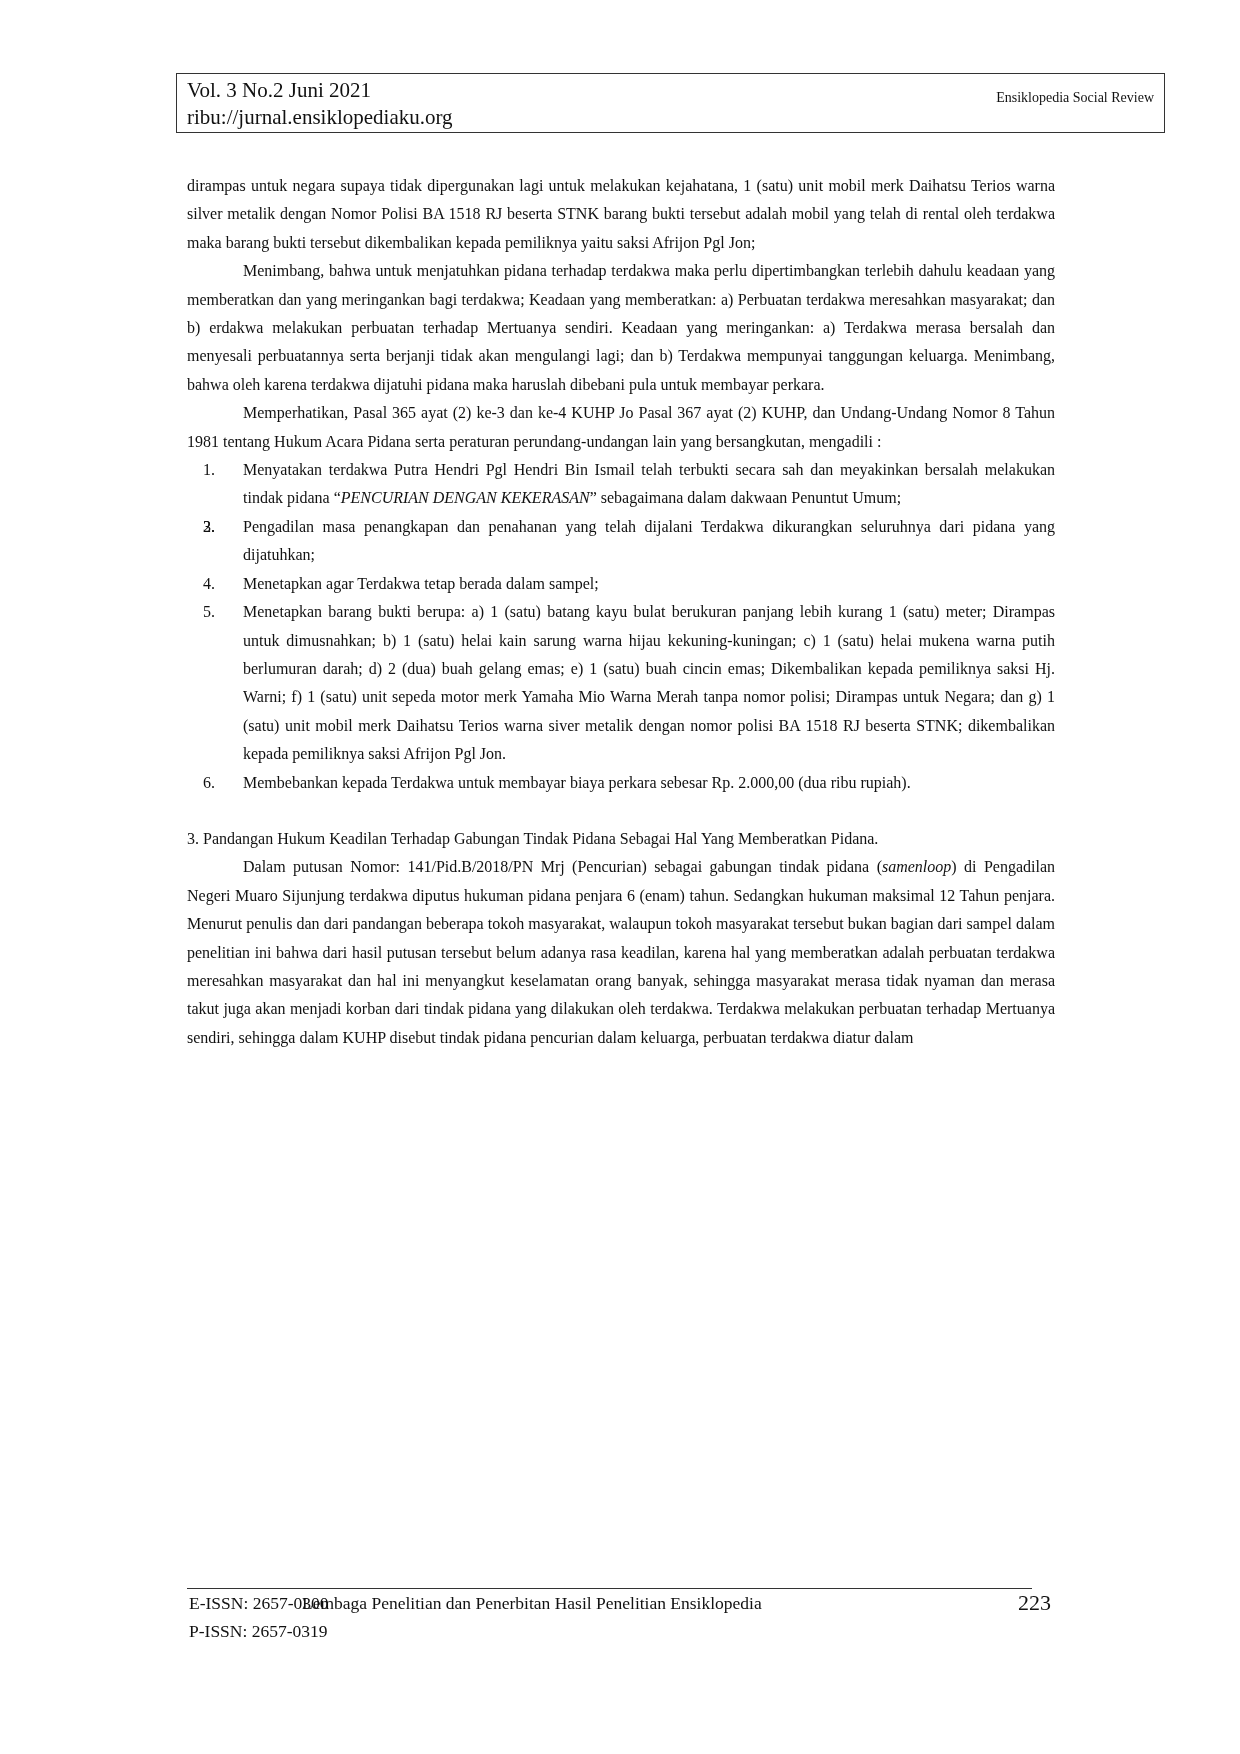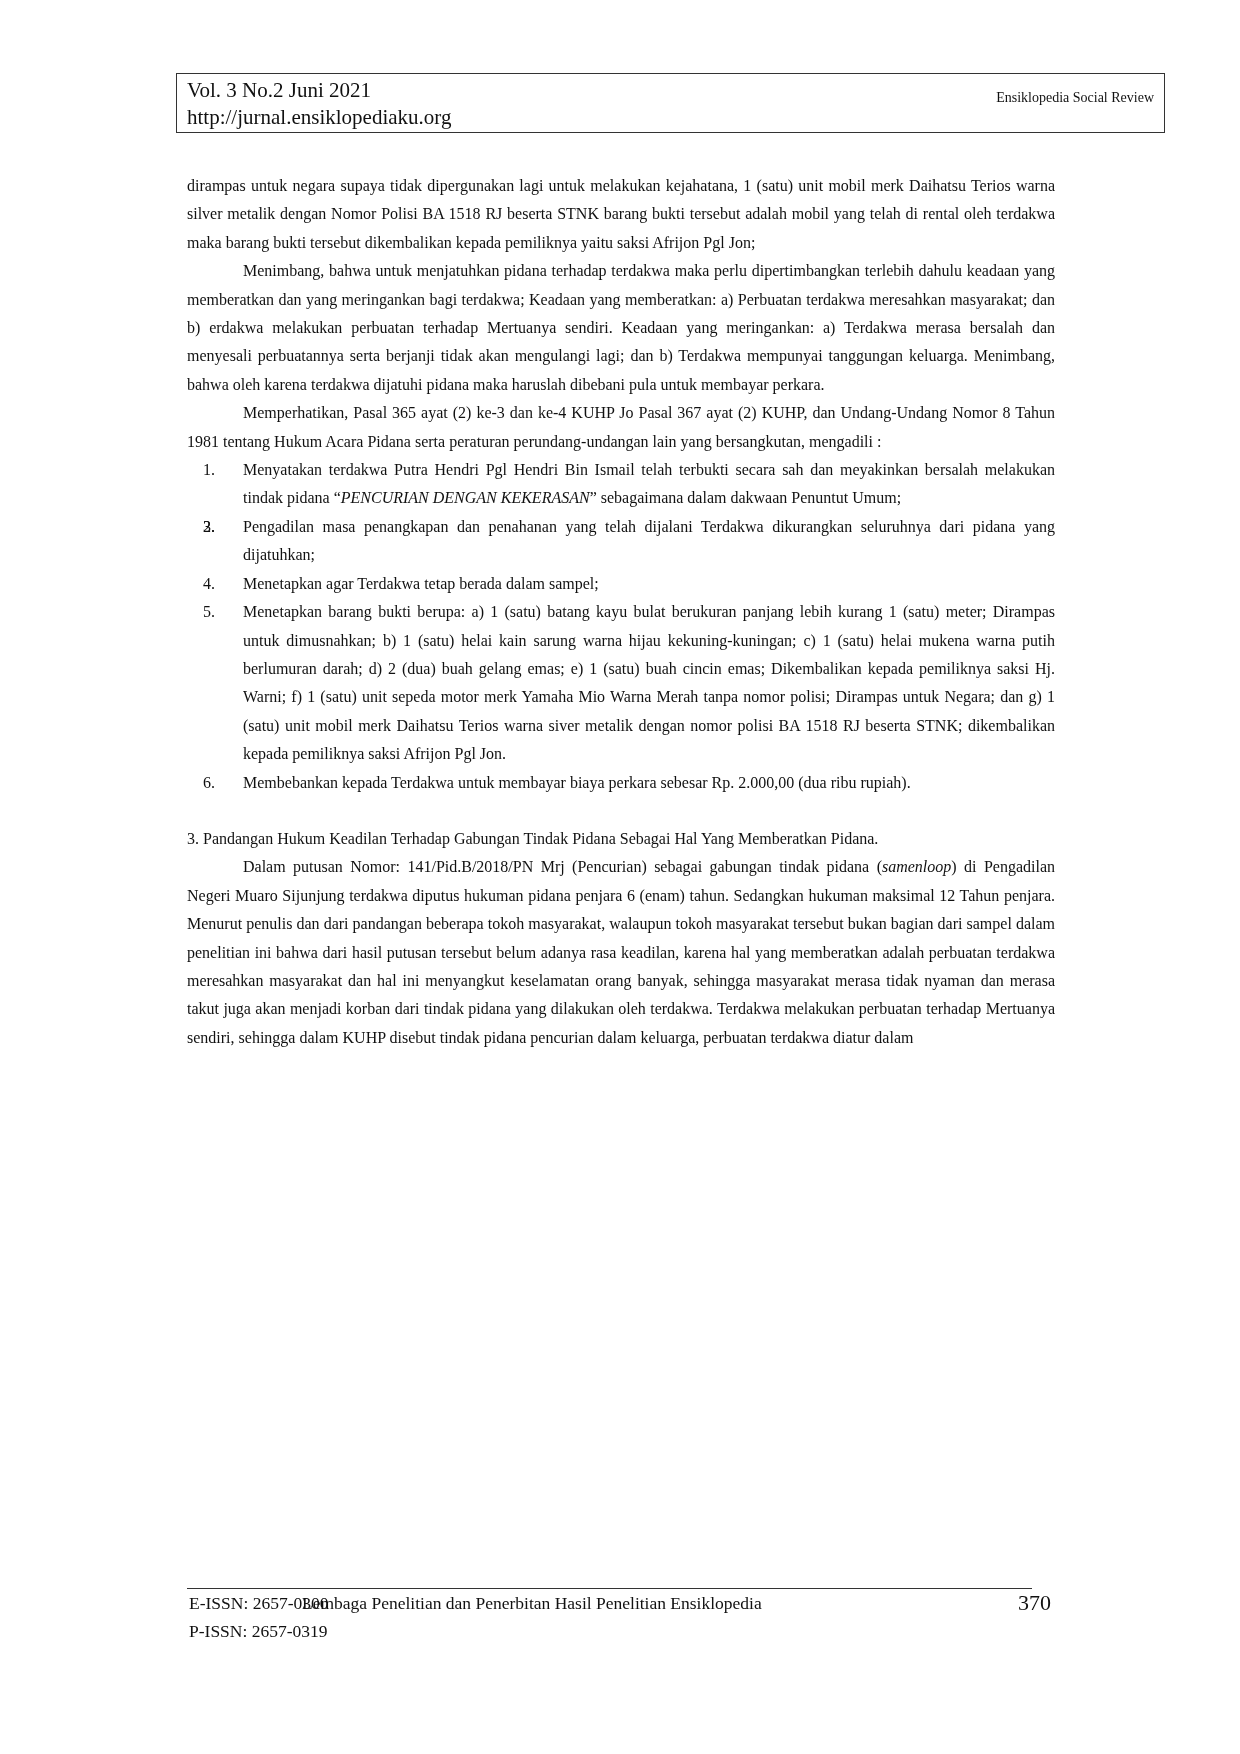--- a/index.html
+++ b/index.html
@@ -25,21 +25,21 @@
   .footer-eissn { position: absolute; left: 189px; top: 1593px; font-size: 17.5px; }
   .footer-publisher { position: absolute; left: 302px; top: 1593px; width: 620px; font-size: 17.5px; }
   .footer-page { position: absolute; left: 1018px; top: 1590px; font-size: 22px; }
   .footer-pissn { position: absolute; left: 189px; top: 1621px; font-size: 17.5px; }
 </style>
 </head>
 <body>
 
 <div class="header-box">
   <span class="vol">Vol. 3 No.2 Juni 2021</span>
-  <span class="url">http://jurnal.ensiklopediaku.org</span>
+  <span class="url">ribu://jurnal.ensiklopediaku.org</span>
   <span class="journal">Ensiklopedia Social Review</span>
 </div>
 
 <div class="body-text">
   <p>dirampas untuk negara supaya tidak dipergunakan lagi untuk melakukan kejahatana, 1 (satu) unit mobil merk Daihatsu Terios warna silver metalik dengan Nomor Polisi BA 1518 RJ beserta STNK barang bukti tersebut adalah mobil yang telah di rental oleh terdakwa maka barang bukti tersebut dikembalikan kepada pemiliknya yaitu saksi Afrijon Pgl Jon;</p>
   <p class="indent">Menimbang, bahwa untuk menjatuhkan pidana terhadap terdakwa maka perlu dipertimbangkan terlebih dahulu keadaan yang memberatkan dan yang meringankan bagi terdakwa; Keadaan yang memberatkan: a) Perbuatan terdakwa meresahkan masyarakat; dan b) erdakwa melakukan perbuatan terhadap Mertuanya sendiri. Keadaan yang meringankan: a) Terdakwa merasa bersalah dan menyesali perbuatannya serta berjanji tidak akan mengulangi lagi; dan b) Terdakwa mempunyai tanggungan keluarga. Menimbang, bahwa oleh karena terdakwa dijatuhi pidana maka haruslah dibebani pula untuk membayar perkara.</p>
   <p class="indent">Memperhatikan, Pasal 365 ayat (2) ke-3 dan ke-4 KUHP Jo Pasal 367 ayat (2) KUHP, dan Undang-Undang Nomor 8 Tahun 1981 tentang Hukum Acara Pidana serta peraturan perundang-undangan lain yang bersangkutan, mengadili :</p>
 
   <ol class="list">
     <li>
@@ -67,14 +67,14 @@
     </li>
   </ol>
 
   <p class="section-heading">3. Pandangan Hukum Keadilan Terhadap Gabungan Tindak Pidana Sebagai Hal Yang Memberatkan Pidana.</p>
   <p class="indent"><span>Dalam putusan Nomor: 141/Pid.B/2018/PN Mrj (Pencurian) sebagai gabungan tindak pidana (</span><i>samenloop</i><span>) di Pengadilan Negeri Muaro Sijunjung terdakwa diputus hukuman pidana penjara 6 (enam) tahun. Sedangkan hukuman maksimal 12 Tahun penjara. Menurut penulis dan dari pandangan beberapa tokoh masyarakat, walaupun tokoh masyarakat tersebut bukan bagian dari sampel dalam penelitian ini bahwa dari hasil putusan tersebut belum adanya rasa keadilan, karena hal yang memberatkan adalah perbuatan terdakwa meresahkan masyarakat dan hal ini menyangkut keselamatan orang banyak, sehingga masyarakat merasa tidak nyaman dan merasa takut juga akan menjadi korban dari tindak pidana yang dilakukan oleh terdakwa. Terdakwa melakukan perbuatan terhadap Mertuanya sendiri, sehingga dalam KUHP disebut tindak pidana pencurian dalam keluarga, perbuatan terdakwa diatur dalam</span></p>
 </div>
 
 <div class="footer-rule"></div>
 <span class="footer-eissn">E-ISSN: 2657-0300</span>
 <span class="footer-publisher">Lembaga Penelitian dan Penerbitan Hasil Penelitian Ensiklopedia</span>
-<span class="footer-page">370</span>
+<span class="footer-page">223</span>
 <span class="footer-pissn">P-ISSN: 2657-0319</span>
 
 </body></html>

